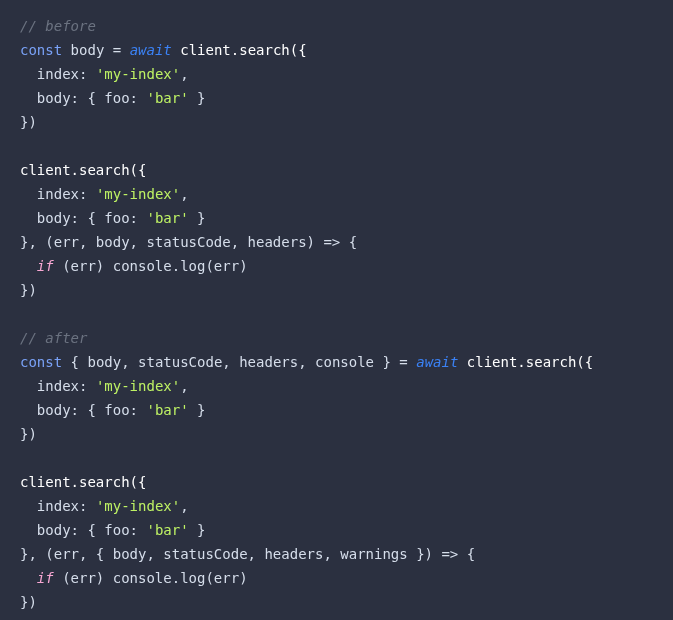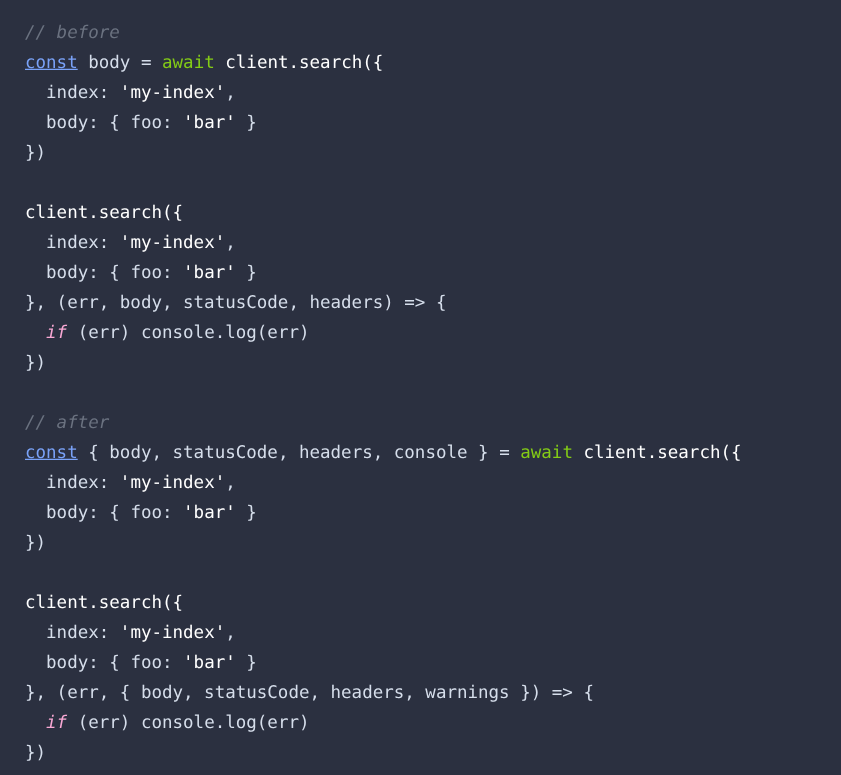--- a/index.html
+++ b/index.html
@@ -9,25 +9,25 @@
     font-size: 14px;
     line-height: 24px;
     padding: 14px 20px;
     width: 673px;
     height: 620px;
     overflow: hidden;
     color: #d6deeb;
   }
   pre { white-space: pre; }
   .c-comment { color: #6b7280; font-style: italic; }
-  .c-keyword { color: #7aa2f7; text-decoration: underline; }
-  .c-await { color: #84cc16; }
+  .c-keyword { color: #7aa2f7; }
+  .c-await { color: #3b82f6; font-style: italic; }
   .c-default { color: #d6deeb; text-align: center; }
   .c-punct { color: #d6deeb; }
-  .c-string { color: #ffffff; }
+  .c-string { color: #bef264; }
   .c-func { color: #ffffff; }
   .c-if { color: #f9a8d4; font-style: italic; }
 </style>
 </head>
 <body>
 
 <pre><span><span class="c-comment">// before</span></span>
 <span><span class="c-keyword">const</span><span> </span><span class="c-default">body</span><span> </span><span class="c-punct">=</span><span> </span><span class="c-await">await</span><span> </span><span class="c-func">client.search({</span></span>
 <span><span>  </span><span class="c-default">index:</span><span> </span><span class="c-string">'my-index'</span><span class="c-punct">,</span></span>
 <span><span>  </span><span class="c-default">body:</span><span> </span><span class="c-punct">{ </span><span class="c-default">foo:</span><span> </span><span class="c-string">'bar'</span><span class="c-punct"> }</span></span>

